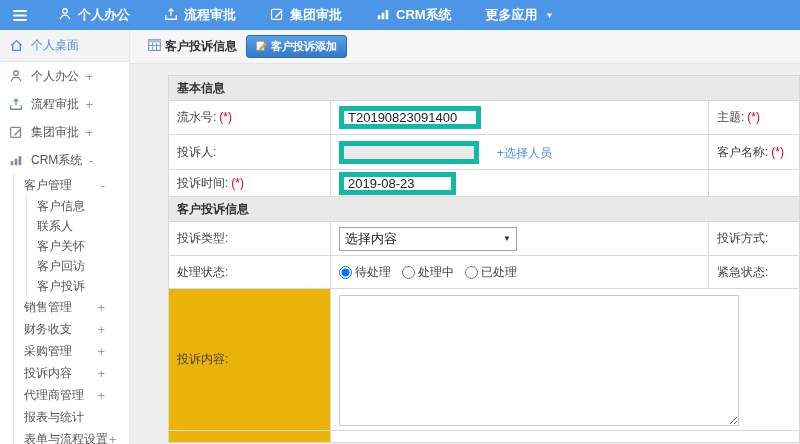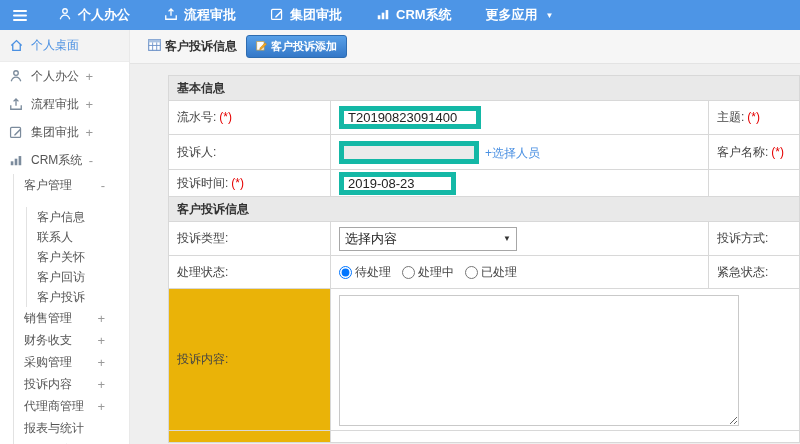--- a/index.html
+++ b/index.html
@@ -21,21 +21,21 @@
   .sidebar { position:absolute; top:30px; left:0; width:130px; bottom:0; background:#fff;
     border-right:1px solid #e9e9e9; font-size:12px; color:#555; }
   .side-item { height:30px; display:flex; align-items:center; padding:0 12px 0 9px; cursor:pointer; }
   .side-item .sicon { width:15px; height:15px; margin-right:7px; display:flex; align-items:center; }
   .side-item.active { background:#f3f3f3; color:#4a90e2; border-bottom:1px solid #ececec; height:32px; }
   .side-item.lvl0 { height:28px; }
   .expander { margin-left:auto; color:#999; font-size:13px; padding-right:24px; }
   .expander.tight { padding-right:0; margin-left:1px; }
   .submenu { margin-left:13px; border-left:1px solid #e2e2e2; }
   .sub-item { height:22px; display:flex; align-items:center; padding-left:10px; cursor:pointer; }
-  .leaf-group { margin-left:12px; border-left:1px solid #e2e2e2;margin-top:11px; }
+  .leaf-group { margin-left:12px; border-left:1px solid #e2e2e2; }
   .leaf-item { height:20px; display:flex; align-items:center; padding-left:10px; cursor:pointer; }
 
   
   .content { position:absolute; top:30px; left:130px; right:0; bottom:0; background:#efefef; }
   .tabbar { height:34px; background:#f6f6f6; border-bottom:1px solid #e3e3e3;
     display:flex; align-items:center; padding-left:18px; }
   .tab { display:flex; align-items:center; gap:4px; font-size:12px; font-weight:bold; color:#333;
     cursor:pointer; margin-right:9px; }
   .add-btn { display:flex; align-items:center; gap:4px; height:23px; padding:0 9px;
     background:linear-gradient(180deg,#58a0e8,#3478c8); border:1px solid #2e6cb0; border-radius:3px;
@@ -50,21 +50,21 @@
   tr.sec td { background:#e9e9e9; font-weight:bold; color:#333; height:25px; }
   tr.r1 td { height:34px; } tr.r2 td { height:35px; } tr.r3 td { height:27px; }
   tr.r4 td { height:34px; } tr.r5 td { height:33px; } tr.r6 td { height:142px; }
   tr.rp td { height:12px; }
   .req { color:#e50000; margin-left:3px; }
   input.txt { height:23px; border:5px solid #14b8a6; padding:1px 4px; font-size:13px; color:#222;
     font-family:"Liberation Sans","DejaVu Sans",sans-serif; background:#fff; }
   input.serial { width:142px; }
   input.date { width:117px; }
   input.disabled { width:140px; background:#ebebeb; }
-  .link { color:#4a90e2; font-size:12px; text-decoration:none; margin-left:6px; cursor:pointer; }
+  .link { color:#4a90e2; font-size:12px; text-decoration:none; margin-left:18px; cursor:pointer; }
   .select-box { width:178px; height:24px; border:1px solid #a7a7a7; background:#fff;
     display:inline-flex; align-items:center; justify-content:space-between;
     padding:0 5px; font-size:13px; color:#222; cursor:pointer; }
   .select-box .arrow { font-size:8px; color:#333; }
   .radio-group { display:flex; align-items:center; gap:11px; }
   .radio-group label { display:flex; align-items:center; gap:3px; font-size:12px; color:#444; cursor:pointer; }
   td.blue-label { background:#eab308; border-left:2px solid #8db6dd; }
   textarea.content-ta { width:400px; height:131px; border:1px solid #c9c9c9; resize:both;
     font-family:"Liberation Sans","DejaVu Sans",sans-serif; font-size:13px; margin-top:4px; }
   td.ta-cell { vertical-align:top; }

